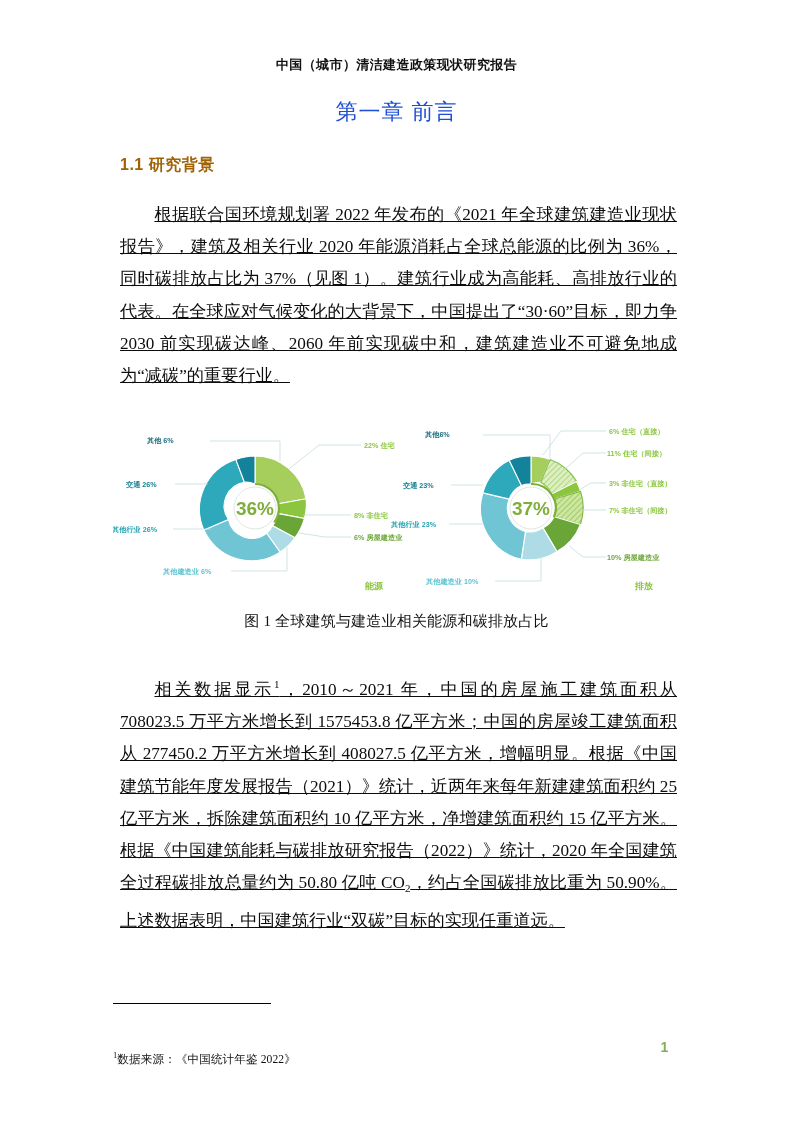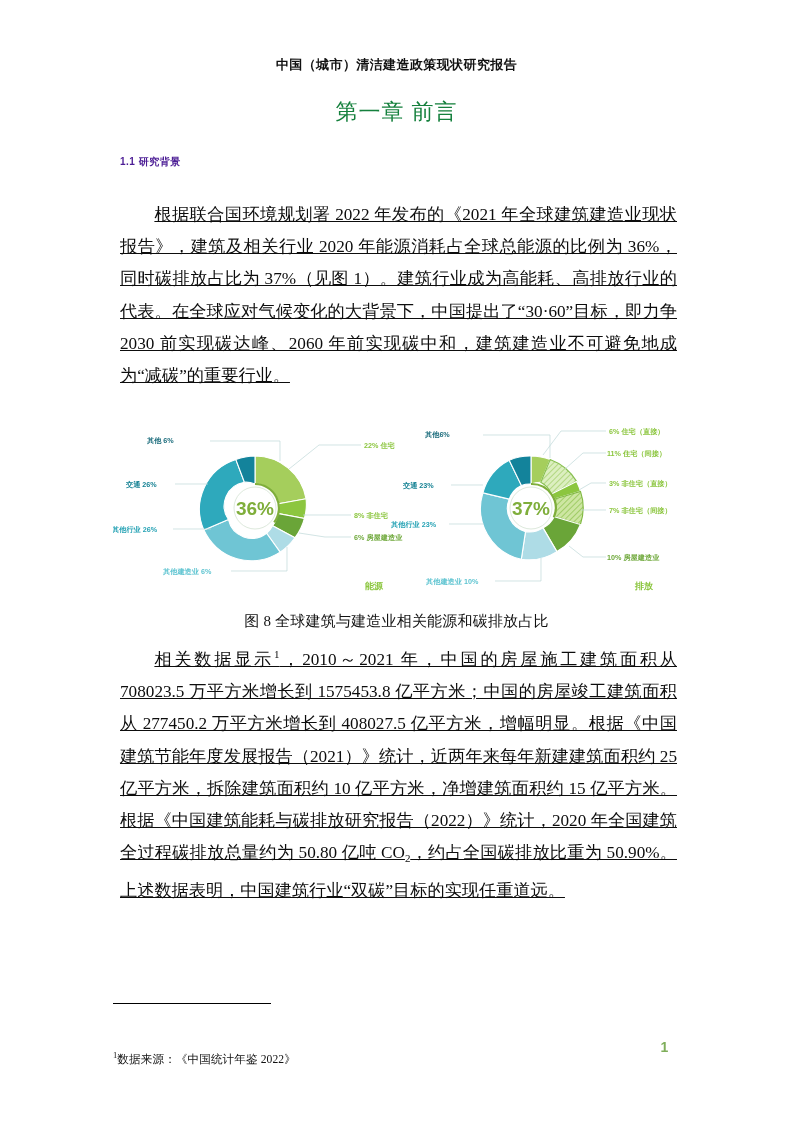--- a/index.html
+++ b/index.html
@@ -40,49 +40,49 @@
   
   .chapter-title {
     position: absolute;
     left: 0;
     top: 97px;
     width: 793px;
     text-align: center;
     font-family: "Liberation Sans", "DejaVu Sans", sans-serif;
     font-size: 22px;
     font-weight: normal;
-    color: #15803d;
+    color: #1d4ed8;
     letter-spacing: 1px;
   }
 
   
   .section-heading {
     position: absolute;
     left: 120px;
     top: 155px;
     font-family: "Liberation Sans", "DejaVu Sans", sans-serif;
-    font-size: 10px;
+    font-size: 16px;
     font-weight: bold;
-    color: #4c1d95;
+    color: #a16207;
     letter-spacing: 0.5px;
   }
 
   
   .body-block {
     position: absolute;
     left: 120px;
     width: 557px;
     font-size: 17.2px;
     line-height: 32.2px;
     text-align: justify;
     text-justify: inter-ideograph;
     color: #0d0d0d;
   }
   .para-1 { top: 199px; }
-  .para-2 { top: 644px; }
+  .para-2 { top: 674px; }
   .para-3 { top: 937px; }
   .indent { text-indent: 2em; text-decoration: underline; }
   .fn-ref {
     font-size: 11px;
     vertical-align: super;
     line-height: 0;
   }
   sub.co2 {
     font-size: 11px;
   }
@@ -283,21 +283,21 @@
         <text class="lbl pct-green-d" x="494" y="154.5">10% 房屋建造业</text>
         <text class="lbl pct-teal-l" x="313" y="178.5">其他建造业 10%</text>
         <text class="lbl pct-teal" x="278" y="121.5">其他行业 23%</text>
         <text class="lbl pct-teal-d" x="290" y="82.5">交通 23%</text>
 
         <text class="cat-title" x="522" y="184">排放</text>
       </g>
     </svg>
   </div>
 
-  <div class="figure-caption">图 8 全球建筑与建造业相关能源和碳排放占比</div>
+  <div class="figure-caption">图 1 全球建筑与建造业相关能源和碳排放占比</div>
 
   <div class="body-block para-2 indent"><span>相关数据显示</span><span class="fn-ref">1</span><span>，2010～2021 年，中国的房屋施工建筑面积从 708023.5 万平方米增长到 1575453.8 亿平方米；中国的房屋竣工建筑面积从 277450.2 万平方米增长到 408027.5 亿平方米，增幅明显。根据《中国建筑节能年度发展报告（2021）》统计，近两年来每年新建建筑面积约 25 亿平方米，拆除建筑面积约 10 亿平方米，净增建筑面积约 15 亿平方米。根据《中国建筑能耗与碳排放研究报告（2022）》统计，2020 年全国建筑全过程碳排放总量约为 50.80 亿吨 CO</span><sub class="co2">2</sub><span>，约占全国碳排放比重为 50.90%。上述数据表明，中国建筑行业“双碳”目标的实现任重道远。</span></div>
 
 
   <div class="footnote-rule"></div>
   <div class="footnote"><span class="fn-num">1</span><span>数据来源：《中国统计年鉴 2022》</span></div>
 
   <div class="page-number"><span>1</span></div>
 
 </div>

